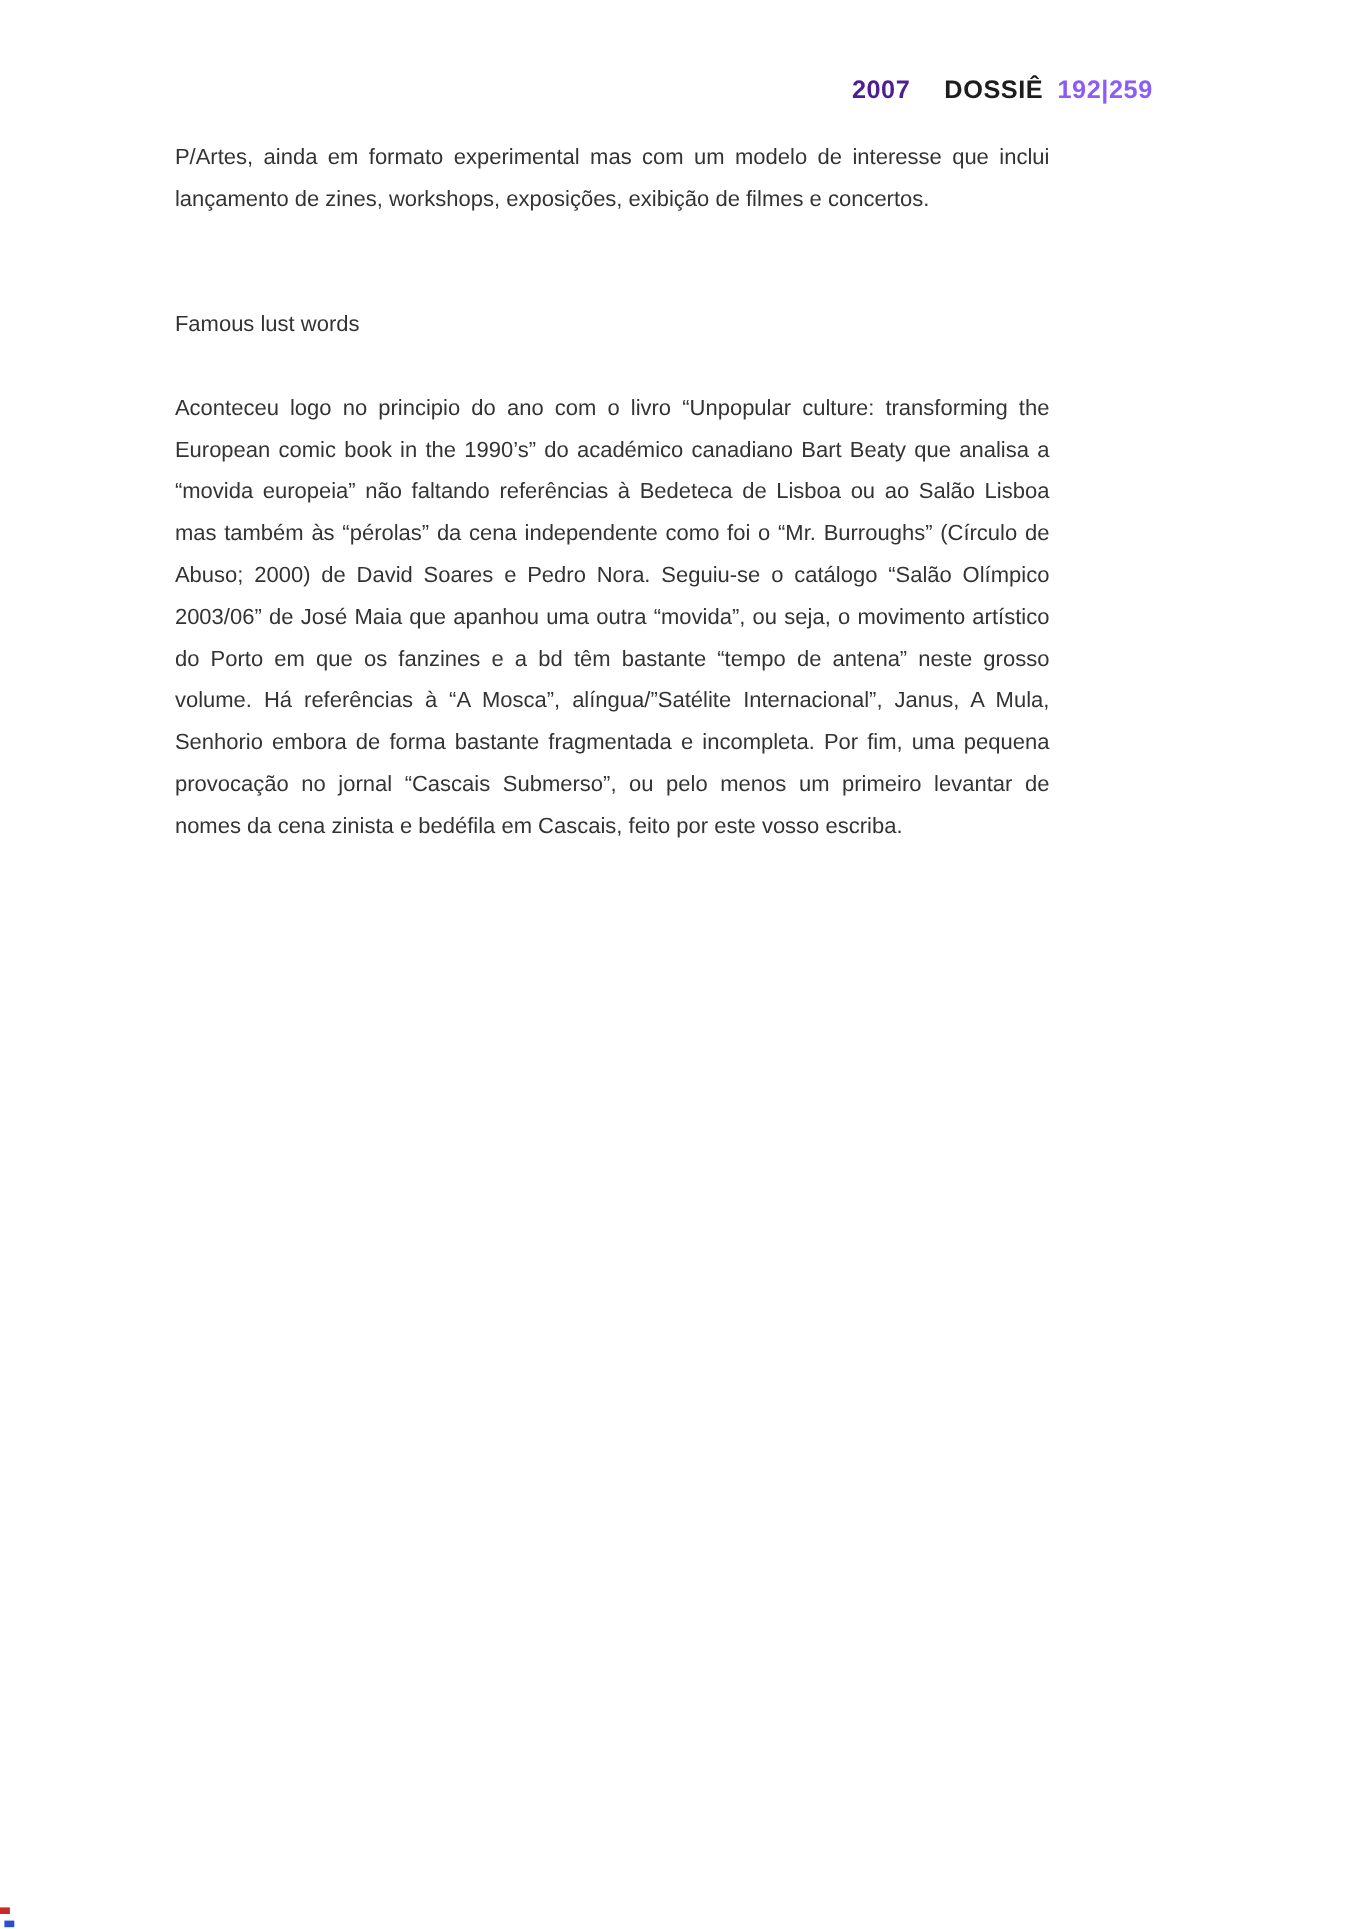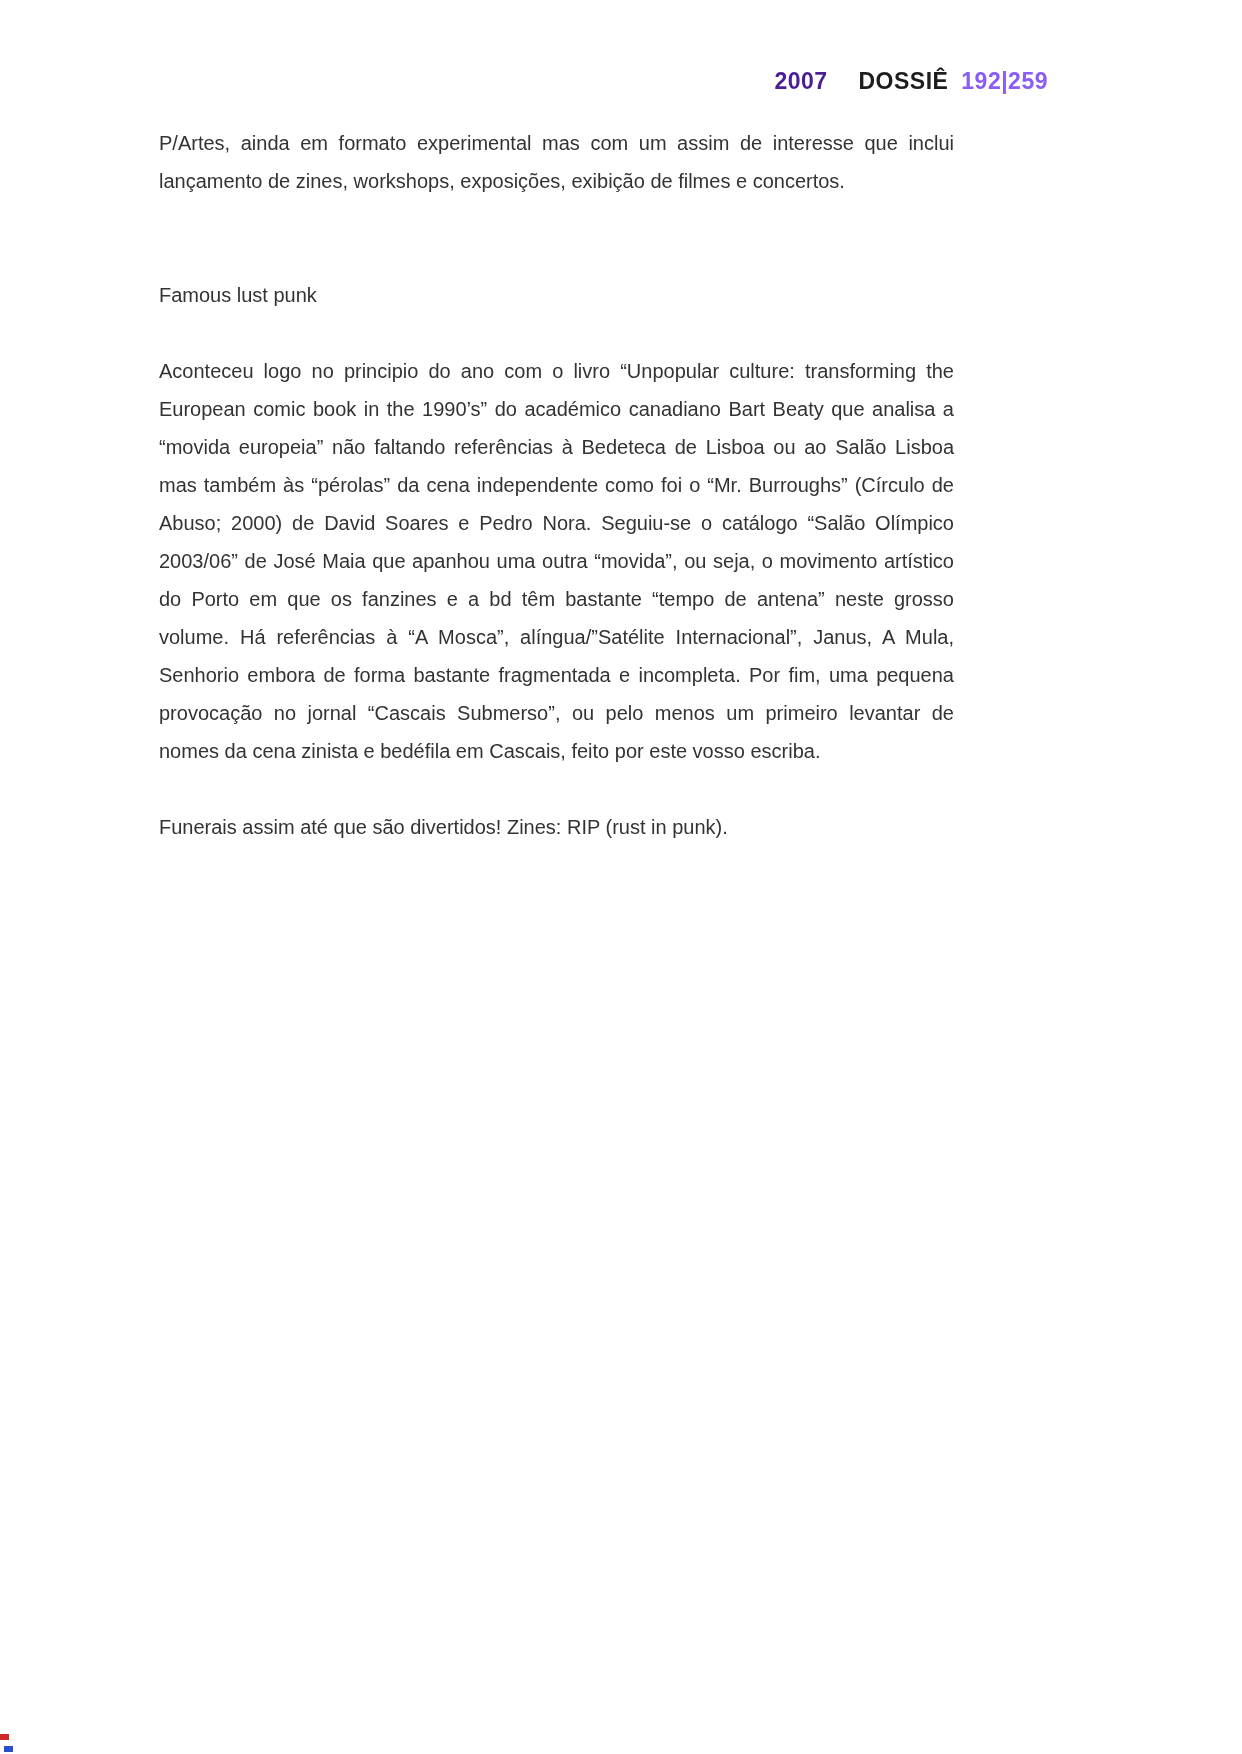--- a/index.html
+++ b/index.html
@@ -78,27 +78,26 @@
 
 <div class="page">
 
   <header class="doc-header">
     <span class="year">2007</span>
     <span class="section">DOSSIÊ</span>
     <span class="pages">192|259</span>
   </header>
 
   <main class="doc-body">
-    <p>P/Artes, ainda em formato experimental mas com um assim de interesse que inclui lançamento de zines, workshops, exposições, exibição de filmes e concertos.</p>
+    <p>P/Artes, ainda em formato experimental mas com um modelo de interesse que inclui lançamento de zines, workshops, exposições, exibição de filmes e concertos.</p>
 
-    <div class="subhead gap-large">Famous lust punk</div>
+    <div class="subhead gap-large">Famous lust words</div>
 
 
     <p class="gap-normal">Aconteceu logo no principio do ano com o livro “Unpopular culture: transforming the European comic book in the 1990’s” do académico canadiano Bart Beaty que analisa a “movida europeia” não faltando referências à Bedeteca de Lisboa ou ao Salão Lisboa mas também às “pérolas” da cena independente como foi o “Mr. Burroughs” (Círculo de Abuso; 2000) de David Soares e Pedro Nora. Seguiu-se o catálogo “Salão Olímpico 2003/06” de José Maia que apanhou uma outra “movida”, ou seja, o movimento artístico do Porto em que os fanzines e a bd têm bastante “tempo de antena” neste grosso volume. Há referências à “A Mosca”, alíngua/”Satélite Internacional”, Janus, A Mula, Senhorio embora de forma bastante fragmentada e incompleta. Por fim, uma pequena provocação no jornal “Cascais Submerso”, ou pelo menos um primeiro levantar de nomes da cena zinista e bedéfila em Cascais, feito por este vosso escriba.</p>
 
 
-    <p class="gap-normal closing">Funerais assim até que são divertidos! Zines: RIP (rust in punk).</p>
   </main>
 
   <div class="corner-artifact-red"></div>
   <div class="corner-artifact-blue"></div>
 
 </div>
 
 </body></html>

